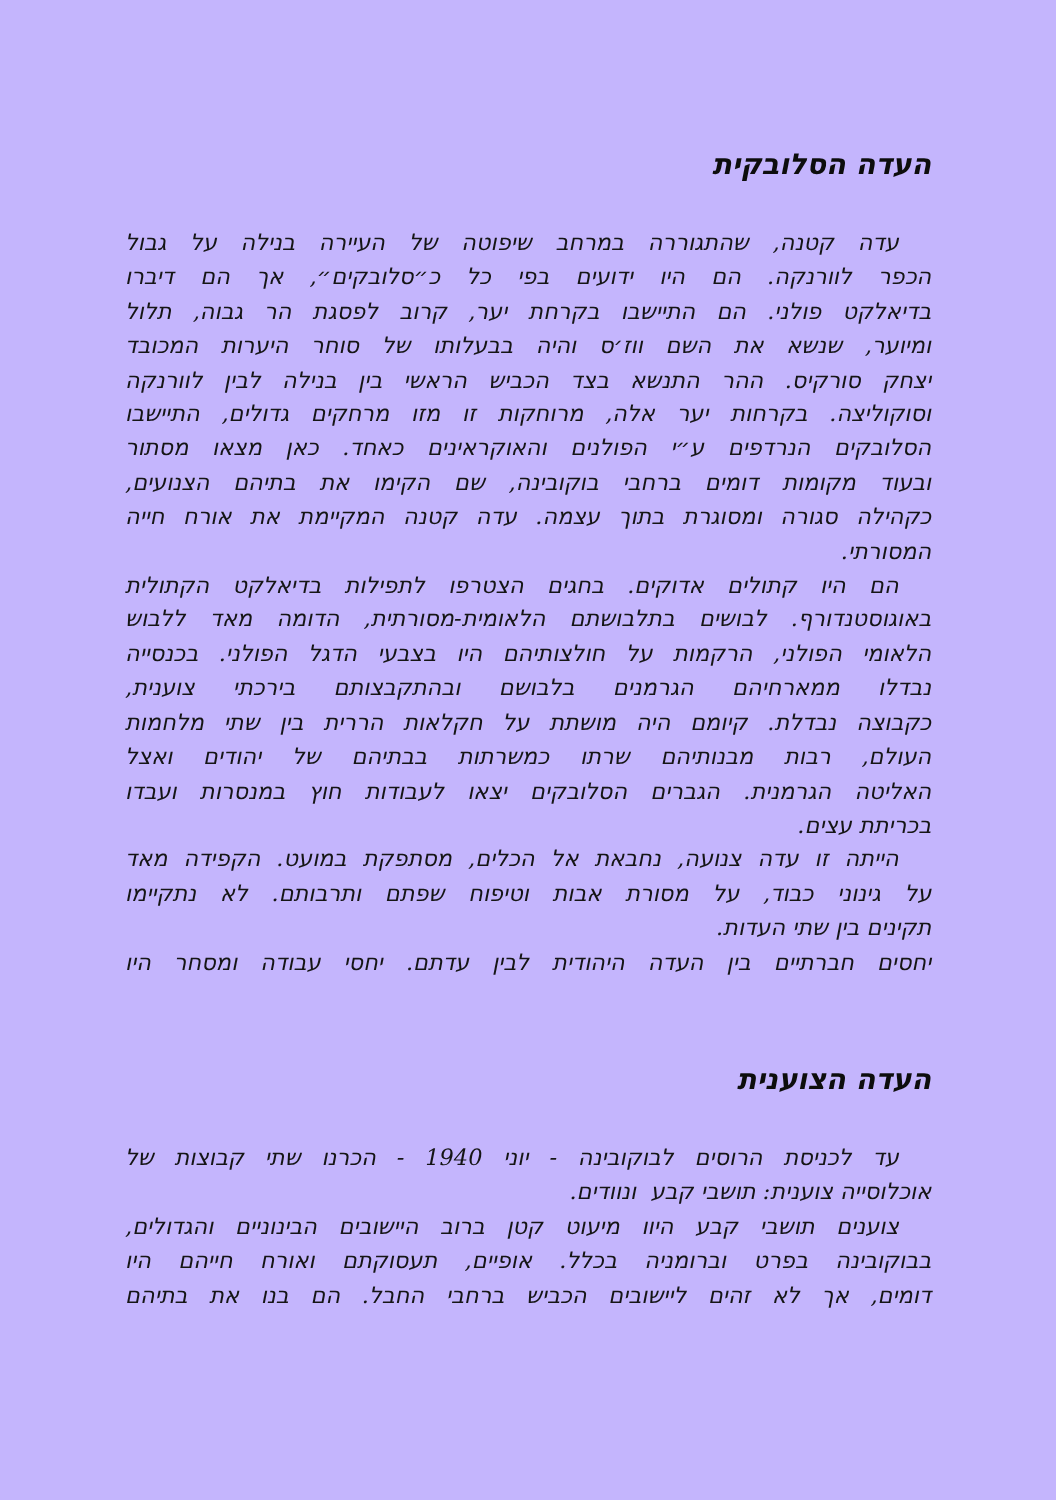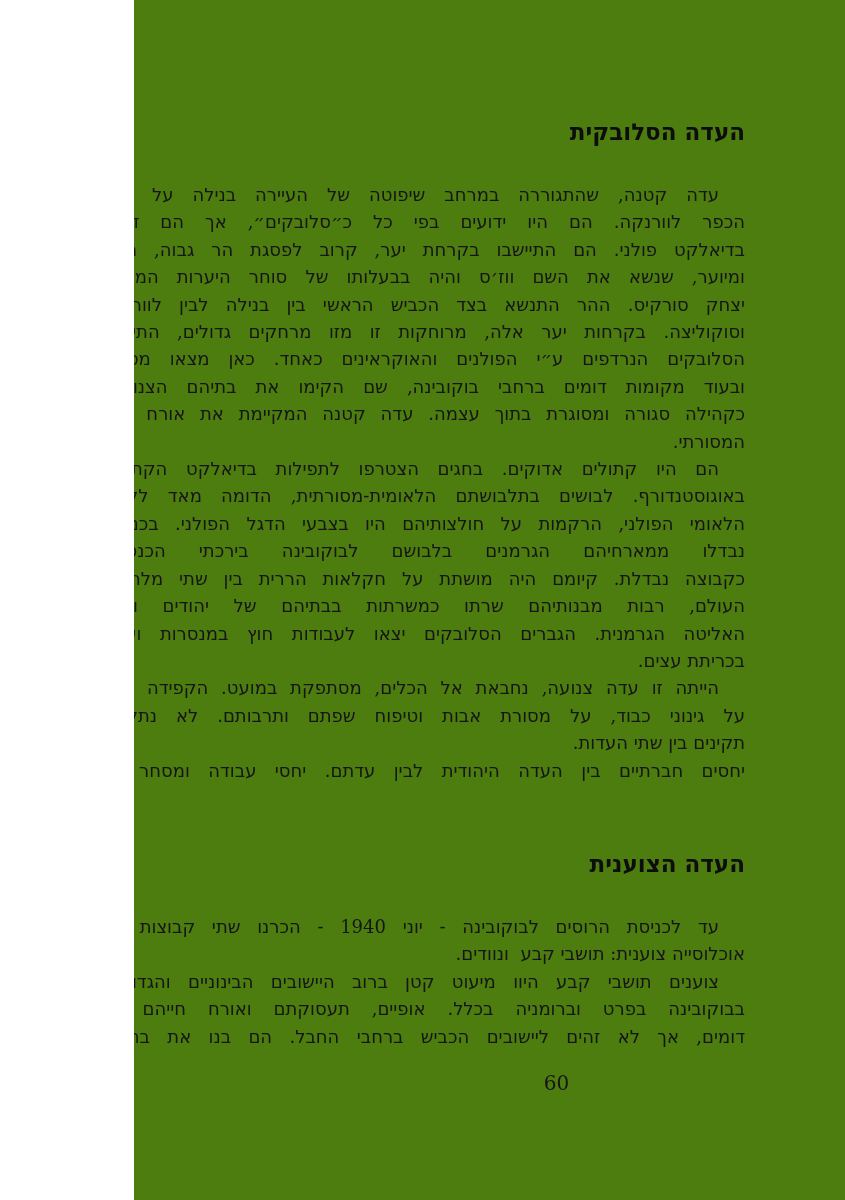--- a/index.html
+++ b/index.html
@@ -8,25 +8,26 @@
     background: #ffffff;
   }
   body {
     width: 845px;
     height: 1200px;
     font-family: "DejaVu Serif", "DejaVu Sans", serif;
     color: #151515;
   }
   .page {
     position: relative;
-    width: 711px;
+    width: 845px;
     height: 1200px;
-    background: #4d7c0f;
+    background: #c4b5fd;
     overflow: hidden;
     direction: rtl;
+    font-style: italic;
   }
   .content {
     position: absolute;
     top: 116px;
     right: 100px;
     width: 645px;
   }
   .section + .section {
     margin-top: 64px;
   }
@@ -85,21 +86,21 @@
           <div class="text-line">וסוקוליצה. בקרחות יער אלה, מרוחקות זו מזו מרחקים גדולים, התיישבו</div>
           <div class="text-line">הסלובקים הנרדפים ע״י הפולנים והאוקראינים כאחד. כאן מצאו מסתור</div>
           <div class="text-line">ובעוד מקומות דומים ברחבי בוקובינה, שם הקימו את בתיהם הצנועים,</div>
           <div class="text-line">כקהילה סגורה ומסוגרת בתוך עצמה. עדה קטנה המקיימת את אורח חייה</div>
           <div class="text-line last">המסורתי.</div>
         </div>
         <div class="paragraph">
           <div class="text-line first">הם היו קתולים אדוקים. בחגים הצטרפו לתפילות בדיאלקט הקתולית</div>
           <div class="text-line">באוגוסטנדורף. לבושים בתלבושתם הלאומית-מסורתית, הדומה מאד ללבוש</div>
           <div class="text-line">הלאומי הפולני, הרקמות על חולצותיהם היו בצבעי הדגל הפולני. בכנסייה</div>
-          <div class="text-line">נבדלו ממארחיהם הגרמנים בלבושם לבוקובינה בירכתי הכנסייה,</div>
+          <div class="text-line">נבדלו ממארחיהם הגרמנים בלבושם ובהתקבצותם בירכתי צוענית,</div>
           <div class="text-line">כקבוצה נבדלת. קיומם היה מושתת על חקלאות הררית בין שתי מלחמות</div>
           <div class="text-line">העולם, רבות מבנותיהם שרתו כמשרתות בבתיהם של יהודים ואצל</div>
           <div class="text-line">האליטה הגרמנית. הגברים הסלובקים יצאו לעבודות חוץ במנסרות ועבדו</div>
           <div class="text-line last">בכריתת עצים.</div>
         </div>
         <div class="paragraph">
           <div class="text-line first">הייתה זו עדה צנועה, נחבאת אל הכלים, מסתפקת במועט. הקפידה מאד</div>
           <div class="text-line">על גינוני כבוד, על מסורת אבות וטיפוח שפתם ותרבותם. לא נתקיימו</div>
           <div class="text-line last">תקינים בין שתי העדות.</div>
           <div class="text-line">יחסים חברתיים בין העדה היהודית לבין עדתם. יחסי עבודה ומסחר היו</div>
@@ -111,14 +112,13 @@
           <div class="text-line first">עד לכניסת הרוסים לבוקובינה - יוני 1940 - הכרנו שתי קבוצות של</div>
           <div class="text-line last">אוכלוסייה צוענית: תושבי קבע&nbsp; ונוודים.</div>
         </div>
         <div class="paragraph">
           <div class="text-line first">צוענים תושבי קבע היוו מיעוט קטן ברוב היישובים הבינוניים והגדולים,</div>
           <div class="text-line">בבוקובינה בפרט וברומניה בכלל. אופיים, תעסוקתם ואורח חייהם היו</div>
           <div class="text-line">דומים, אך לא זהים ליישובים הכביש ברחבי החבל. הם בנו את בתיהם</div>
         </div>
       </div>
     </div>
-  <div class="page-number">60</div>
 </div>
 
 </body></html>

